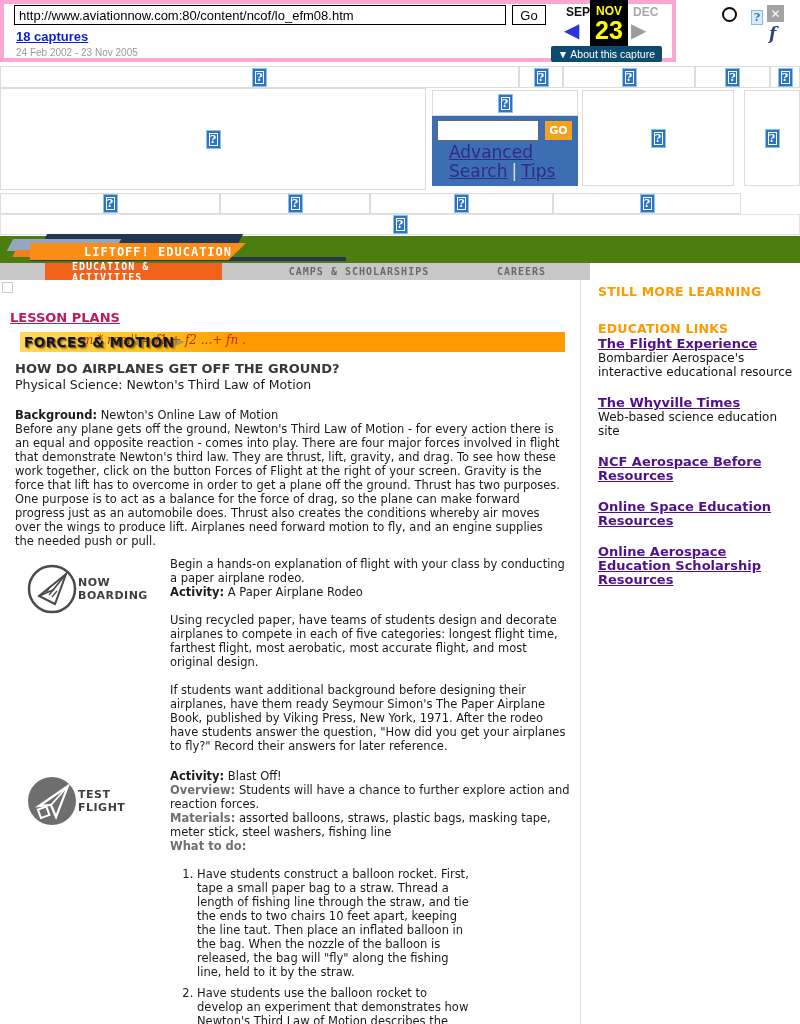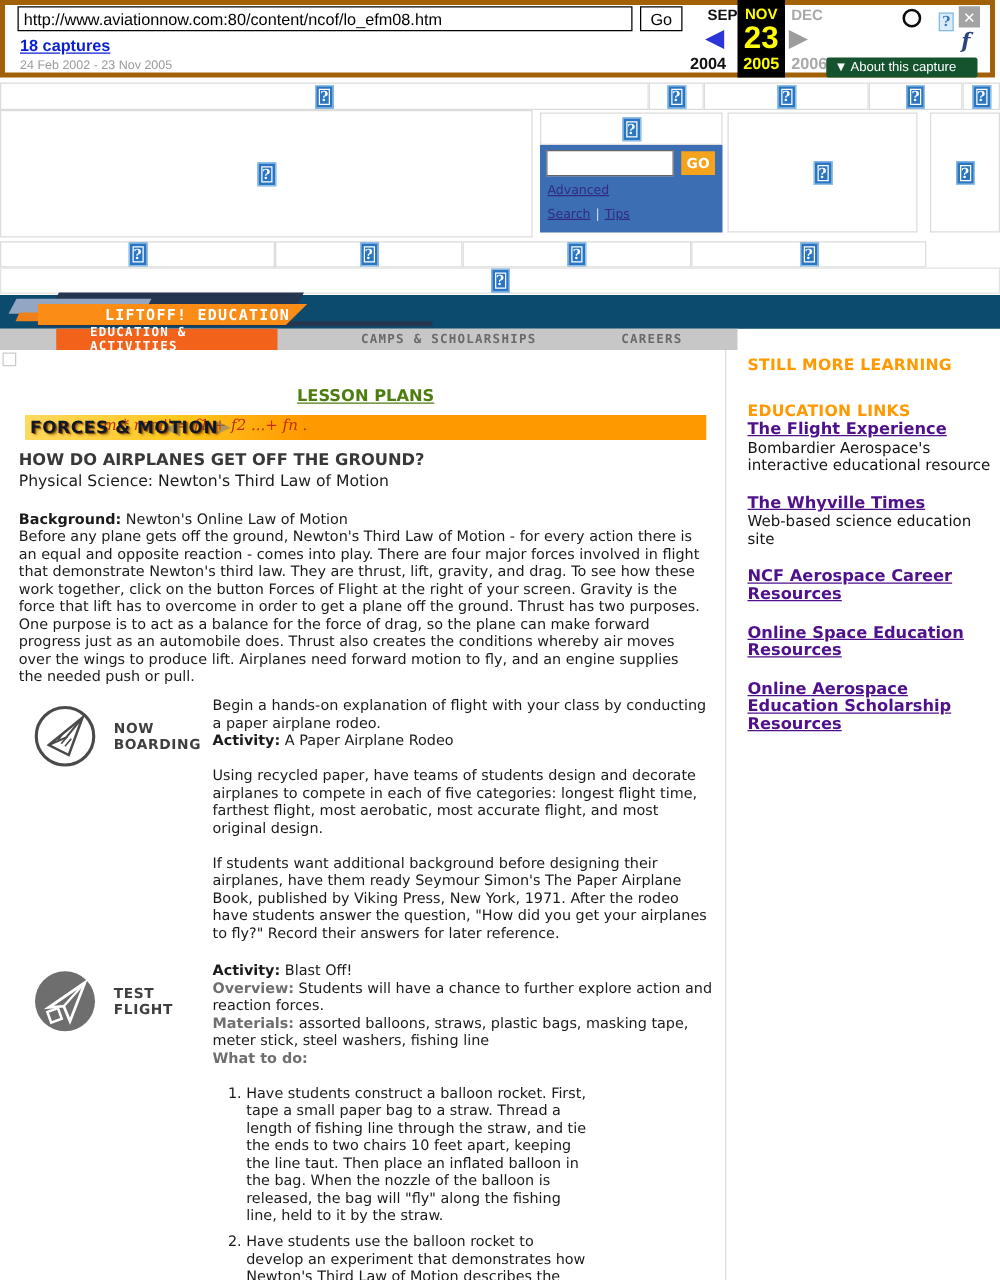--- a/index.html
+++ b/index.html
@@ -1,21 +1,21 @@
 <!DOCTYPE html>
 <html><head>
 <meta charset="utf-8">
 <style>
   * { margin:0; padding:0; box-sizing:border-box; }
   html,body { width:800px; height:1024px; overflow:hidden; background:#fff;
               font-family:"DejaVu Sans", sans-serif; color:#1a1a1a; }
 
   
-  #toolbar { position:absolute; left:0; top:0; width:796px; height:62px;
-             background:#fff; border:4px solid #a16207; font-family:"Liberation Sans", sans-serif; }
+  #toolbar { position:absolute; left:0; top:0; width:676px; height:62px;
+             background:#fff; border:4px solid #f9a8d4; font-family:"Liberation Sans", sans-serif; }
   #wb-url { position:absolute; left:10px; top:1px; width:492px; height:20px;
             border:1px solid #000; font:13px "Liberation Sans", sans-serif; padding:0 4px; }
   #wb-go { position:absolute; left:508px; top:1px; width:34px; height:20px;
            background:#fff; border:1px solid #000; font:13px "Liberation Sans", sans-serif; }
   #wb-captures { position:absolute; left:12px; top:25px; font-weight:bold; font-size:13px;
                  color:#0a1fd4; text-decoration:underline; cursor:pointer; }
   #wb-range { position:absolute; left:12px; top:43px; font-size:10px; color:#9a9a9a; }
   .wb-m { position:absolute; top:1px; font-weight:bold; font-size:12px; }
   #wb-sep { left:552px; width:34px; text-align:right; color:#111; }
   #wb-dec { left:629px; color:#a9a9a9; }
@@ -30,22 +30,22 @@
   #wb-y2006 { left:629px; color:#a9a9a9; }
   #wb-circle { position:absolute; left:718px; top:3px; width:15px; height:15px;
                border:2.5px solid #0b0b0b; border-radius:50%; }
   #wb-help { position:absolute; left:747px; top:6px; width:12px; height:15px; background:#daecfb;
              border:1px solid #86b9e2; color:#2e74b5; font:bold 11px "DejaVu Serif", serif;
              display:flex; align-items:center; justify-content:center; cursor:pointer; }
   #wb-close { position:absolute; left:763px; top:1px; width:17px; height:17px; background:#a3a3a3;
               color:#fff; font:bold 12px "DejaVu Sans", sans-serif;
               display:flex; align-items:center; justify-content:center; cursor:pointer; }
   #wb-fb { position:absolute; left:765px; top:19px; font:bold italic 17px "DejaVu Serif", serif; color:#29447e; cursor:pointer; }
-  #wb-about { position:absolute; right:10px; top:42px; height:16px; background:#14532d; color:#fff;
-              font-size:10.5px; padding:2px 17px 0 7px; border-radius:2px; cursor:pointer; white-space:nowrap; }
+  #wb-about { position:absolute; right:10px; top:42px; height:16px; background:#0c4a6e; color:#fff;
+              font-size:10.5px; padding:2px 7px 0 7px; border-radius:2px; cursor:pointer; white-space:nowrap; }
 
   
   .bi { width:15px; height:19px; background:#2b76c2; border:1px solid #8fc0e8;
         box-shadow: inset 0 0 0 2px #2b76c2, inset 0 0 0 3px #fff;
         color:#fff; font:bold 11px "DejaVu Serif", serif;
         display:flex; align-items:center; justify-content:center; flex:none; }
 
   
   .cell { border:1px solid #dcdcdc; background:#fff; display:flex; align-items:center; justify-content:center; }
   #rowA { position:absolute; left:0; top:66px; width:800px; height:22px; display:flex; }
@@ -54,27 +54,27 @@
           align-items:center; justify-content:center; border:1px solid #e3e3e3; }
   #bLeft { position:absolute; left:0; top:88px; width:426px; height:102px; }
   #bHead { position:absolute; left:432px; top:90px; width:146px; height:26px; }
   #bRight { position:absolute; left:582px; top:90px; width:152px; height:96px; }
   #bFar  { position:absolute; left:744px; top:90px; width:56px; height:96px; }
   #bSearch { position:absolute; left:432px; top:116px; width:146px; height:70px; background:#3c6eb4; }
   #siteSearch { position:absolute; left:5px; top:4px; width:102px; height:21px; border:1px solid #666;
                 font:12px "DejaVu Sans", sans-serif; padding:0 3px; }
   #goBtn { position:absolute; right:6px; top:5px; width:27px; height:19px; background:#f5a21d; border:none;
            color:#fff; font:bold 11px "DejaVu Sans", sans-serif; cursor:pointer; }
-  #searchLinks { position:absolute; left:6px; top:27px; width:104px; font-size:10px; line-height:19px;
+  #searchLinks { position:absolute; left:17px; top:27px; width:104px; font-size:17px; line-height:19px;
                  color:#312b84; font-weight:normal; }
   #searchLinks a { color:#312b84; text-decoration:underline; cursor:pointer; }
   #searchLinks .div { color:#d7def0; text-decoration:none; padding:0 4px; }
 
   
-  #brand { position:absolute; left:0; top:236px; width:800px; height:27px; background:#0c4a6e; }
+  #brand { position:absolute; left:0; top:236px; width:800px; height:27px; background:#4d7c0f; }
   .sh-steel { position:absolute; left:10px; top:3px; width:108px; height:12px; background:#93a6c4; transform:skewX(-28deg); }
   .sh-navy  { position:absolute; left:44px; top:-2px; width:196px; height:12px; background:#253750; transform:skewX(-28deg); z-index:0; }
   .sh-navybar { position:absolute; left:30px; top:21px; width:316px; height:4px; background:#253750; z-index:1; }
   .sh-ostripe { position:absolute; left:14px; top:14px; width:118px; height:7px; background:#f08019; transform:skewX(-24deg); z-index:1; }
   .ribbon { position:absolute; left:30px; top:7px; width:216px; height:17px; background:#fb8c15;
             clip-path:polygon(0 0,100% 0,92% 100%,0 100%); z-index:2; }
   #brandText { position:absolute; left:84px; top:9px; z-index:3; color:#fff;
                font:bold 12px "DejaVu Sans Mono", monospace; letter-spacing:1px; }
 
   
@@ -83,37 +83,37 @@
          font:bold 10px "DejaVu Sans Mono", monospace; letter-spacing:1px; color:#6a6a6a; cursor:pointer;padding-left:27px; }
   #tab0 { left:45px; width:177px; background:#f2621a; color:#fff; }
   #tab1 { left:258px; width:175px; }
   #tab2 { left:448px; width:120px; }
 
   
   #content { position:absolute; left:0; top:280px; width:800px; height:744px; overflow:hidden; }
   #tinySq { position:absolute; left:2px; top:2px; width:11px; height:11px; border:1px solid #ccc; background:#fff; }
   #vline { position:absolute; left:580px; top:0; width:1px; height:744px; background:#ddd; }
   #maincol { position:absolute; left:10px; top:0; width:568px; }
-  #lessonPlans { margin:30px 3px 0 0; text-align:center; font-weight:bold; font-size:13px;
-                 color:#4d7c0f; text-decoration:underline; cursor:pointer; }
+  #lessonPlans { margin:30px 3px 0 0; text-align:left; font-weight:bold; font-size:13px;
+                 color:#be185d; text-decoration:underline; cursor:pointer; }
   #fbanner { position:relative; margin:7px 0 0 10px; width:545px; height:20px; background:#ff9900; overflow:hidden; }
   #fgrad { position:absolute; left:0; top:0; width:225px; height:20px;
            background:linear-gradient(90deg,#ffd95e,#ffc71f 55%,#ff9900); }
   #fformula { position:absolute; left:62px; top:1px; width:165px; overflow:hidden; white-space:nowrap;
               font:italic 12px "DejaVu Serif", serif; color:#c22e00; }
   .farrow { position:absolute; top:0; font-size:16px; color:rgba(128,128,128,.6); }
   #farrowL { left:112px; } #farrowR { left:152px; }
   #ftitle { position:absolute; left:4px; top:2px; color:#0f172a; font-weight:bold; font-size:13.5px;
             letter-spacing:.5px; text-shadow:1px 1px 0 #8a5200, 2px 2px 2px rgba(90,50,0,.45); }
   #htitle { margin:9px 0 0 5px; font-weight:bold; font-size:13px; color:#383838; }
   #hsub { margin:2px 0 0 5px; font-size:12.5px; }
   .body-txt { font-size:11.5px; line-height:14px; color:#1a1a1a; }
   #bgblock { margin:16px 0 0 5px; width:548px; }
   .actrow { display:flex; margin-top:9px; }
-  .badge { width:160px; flex:none; display:flex; align-items:center; gap:13px; padding:6px 0 0 16px; align-self:flex-start; }
+  .badge { width:160px; flex:none; display:flex; align-items:center; gap:0; padding:6px 0 0 16px; align-self:flex-start; }
   .badgelbl { font-weight:bold; font-size:11px; line-height:13px; color:#3f3f3f; letter-spacing:.5px; }
   .acttext { width:402px; }
   .acttext p { margin-top:14px; }
   .graylbl { color:#6f6f6f; font-weight:bold; }
   ol { margin:14px 0 0 0; padding-left:27px; width:305px; }
   ol li { margin-bottom:7px; }
 
   
   #sidecol { position:absolute; left:598px; top:4px; width:198px; }
   .sidehead { color:#ff9900; font-weight:bold; font-size:12.5px; letter-spacing:.2px; }
@@ -300,17 +300,17 @@
   <div id="sidecol">
     <div class="sidehead">STILL MORE LEARNING</div>
     <div class="sidehead" id="sidehead2">EDUCATION LINKS</div>
 
     <a class="slink first">The Flight Experience</a>
     <div class="sdesc">Bombardier Aerospace's interactive educational resource</div>
 
     <a class="slink">The Whyville Times</a>
     <div class="sdesc">Web-based science education site</div>
 
-    <a class="slink">NCF Aerospace Career Resources</a>
+    <a class="slink">NCF Aerospace Before Resources</a>
     <a class="slink">Online Space Education Resources</a>
     <a class="slink">Online Aerospace Education Scholarship Resources</a>
   </div>
 </div>
 
 </body></html>

